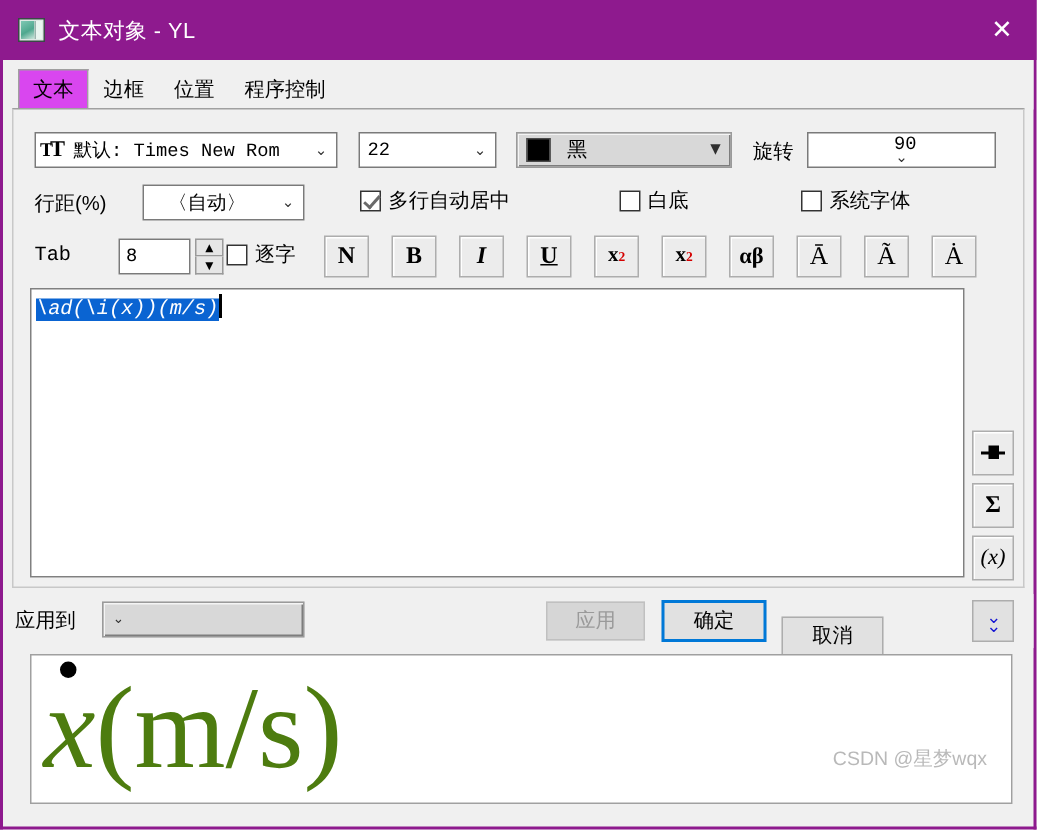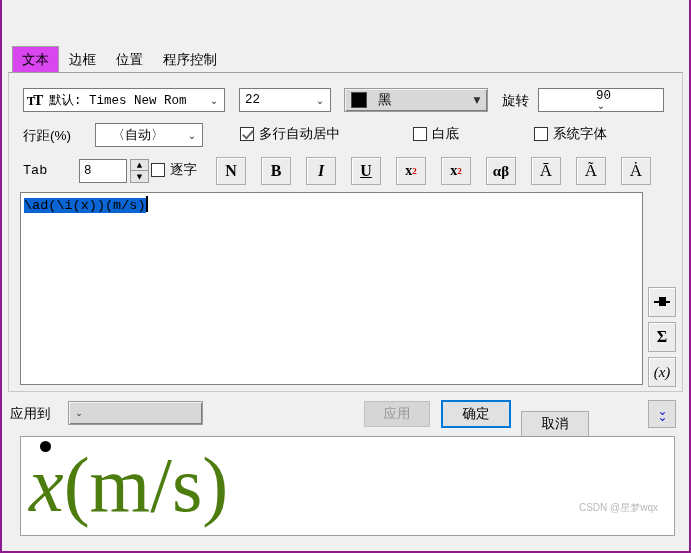--- a/index.html
+++ b/index.html
@@ -234,21 +234,22 @@
   .editor-line {
     font-family: "Liberation Mono", monospace;
     font-size: 13.5px;
     line-height: 18px;
     margin: 3px 0 0 3px;
     white-space: pre;
     display: inline-block;
   }
   .sel {
     background: #0a64d2;
-    color: #000000;
+    color: #ffffff;
+    font-style: italic;
   }
   .caret {
     display: inline-block;
     width: 2px; height: 16px;
     background: #000;
     vertical-align: -3px;
   }
   .sidebtn {
     position: absolute;
     width: 28px; height: 30px;
@@ -327,29 +328,36 @@
     top: 4px;
     margin-left: -6px;
     width: 11px; height: 11px;
     border-radius: 50%;
     background: #000;
   }
   .watermark {
     position: absolute;
     right: 16px; bottom: 20px;
     color: #b9b9b9;
-    font-size: 10px;
+    font-size: 13px;
     white-space: nowrap;
   }
 </style>
 </head>
 <body>
 
 <div class="window">
 
+  <div class="titlebar">
+    <span class="title-icon"></span>
+    <span class="title-text">文本对象 - YL</span>
+    <div class="close-btn">
+      <span class="close-glyph">✕</span>
+    </div>
+  </div>
 
   <div class="tabstrip">
     <div class="tab active">
       <span>文本</span>
     </div>
     <div class="tab">
       <span>边框</span>
     </div>
     <div class="tab">
       <span>位置</span>

